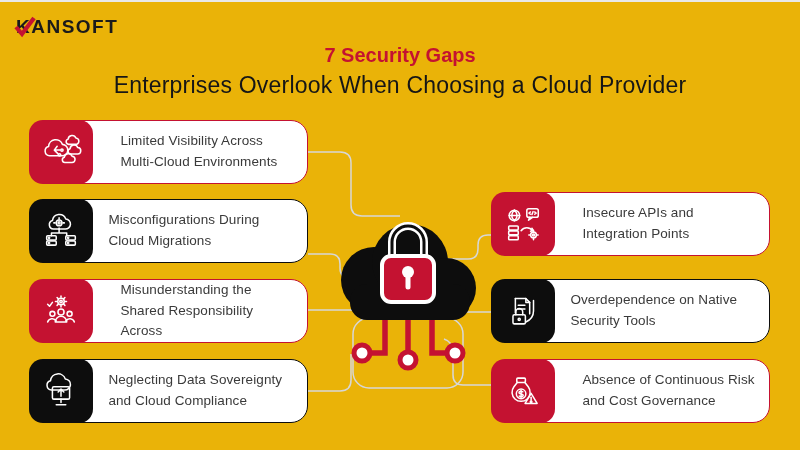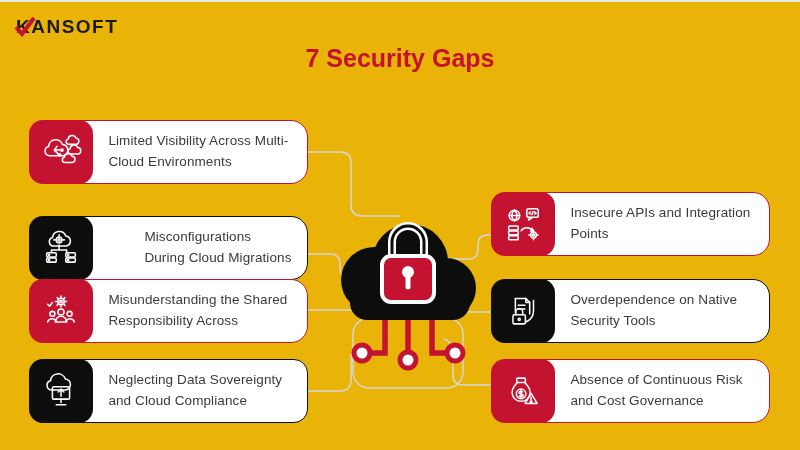--- a/index.html
+++ b/index.html
@@ -6,44 +6,44 @@
   .stage{
     position:relative;width:800px;height:450px;background:#eab308;
     font-family:"Liberation Sans",sans-serif;overflow:hidden;margin:2px auto;
   }
   
   .logo{position:absolute;left:16px;top:12px;height:26px;display:flex;align-items:center;}
   .logo-check{position:absolute;left:-2px;top:2px;}
   .logo-text{font-size:19px;font-weight:600;letter-spacing:1.5px;color:#1b1b1b;}
   
   .title-red{position:absolute;top:42px;left:0;width:100%;text-align:center;
-    font-size:25px;font-weight:700;color:#c41231;}
+    font-size:20px;font-weight:700;color:#c41231;}
   .title-black{position:absolute;top:70px;left:0;width:100%;text-align:center;
     font-size:23px;font-weight:500;color:#161616;letter-spacing:.2px;}
   
   .diagram-layer{position:absolute;left:0;top:0;z-index:1;pointer-events:none;}
   
   .card{
     position:absolute;height:64px;width:278px;background:#fff;
     border-radius:17px;display:flex;align-items:center;z-index:2;box-sizing:border-box;
   }
-  .card.red{border:1.6px solid #c41231;}
+  .card.red{border:1.6px solid #c41231;gap:12px;}
   .card.black{border:1.6px solid #0d0d0d;}
   .icon-box{
     width:64px;height:64px;border-radius:14px;flex:none;
     display:flex;align-items:center;justify-content:center;margin:-1.6px 0 -1.6px -1.6px;
   }
   .icon-box.red{background:#c41231;}
   .icon-box.black{background:#0d0d0d;}
   .card-label{
     padding:0 12px 0 15px;font-size:13.5px;font-weight:500;color:#3a3a3a;
     line-height:1.55;letter-spacing:.1px;
   }
-  .l1{left:30px;top:118px;} .l2{left:30px;top:214px;gap:36px;}
-  .l3{left:30px;top:277px;} .l4{left:30px;top:357px;border-radius:14px;}
+  .l1{left:30px;top:118px;} .l2{left:30px;top:197px;}
+  .l3{left:30px;top:277px;} .l4{left:30px;top:357px;}
   .r1{left:492px;top:190px;} .r2{left:492px;top:277px;} .r3{left:492px;top:357px;justify-content:center;}
   .mini{stroke:#fff;fill:none;stroke-width:1.6;stroke-linecap:round;stroke-linejoin:round;}
 </style>
 </head>
 <body>
 
 <div class="stage">
 
   <svg class="diagram-layer" width="800" height="450" viewBox="0 0 800 450">
 
@@ -86,20 +86,21 @@
   </svg>
 
   <div class="logo">
     <svg class="logo-check" width="22" height="22" viewBox="0 0 22 22">
       <polyline points="2,11 8,18 20,2" fill="none" stroke="#c41231" stroke-width="4.2"></polyline>
     </svg>
     <span class="logo-text">KANSOFT</span>
   </div>
 
   <div class="title-red">7 Security Gaps</div>
+  <div class="title-black">Enterprises Overlook When Choosing a Cloud Provider</div>
 
   <div class="card red l1">
     <div class="icon-box red">
       <svg class="mini" width="42" height="42" viewBox="0 0 44 44">
         <path d="M10 26a5 5 0 0 1-1-9.8A7.5 7.5 0 0 1 23.5 14a5.3 5.3 0 0 1-.8 12z"></path>
         <path d="M30 14a2.8 2.8 0 0 1-.5-5.5A4.2 4.2 0 0 1 37.6 7.4a3 3 0 0 1-.4 6.6z"></path>
         <path d="M32 24a2.8 2.8 0 0 1-.5-5.5A4.2 4.2 0 0 1 39.6 17.4a3 3 0 0 1-.4 6.6z"></path>
         <path d="M26 33a2.8 2.8 0 0 1-.5-5.5A4.2 4.2 0 0 1 33.6 26.4a3 3 0 0 1-.4 6.6z"></path>
         <path d="M15 20h6m-6 0 3-4m-3 4 4 4"></path>
         <circle cx="23" cy="20" r="1.2"></circle>

